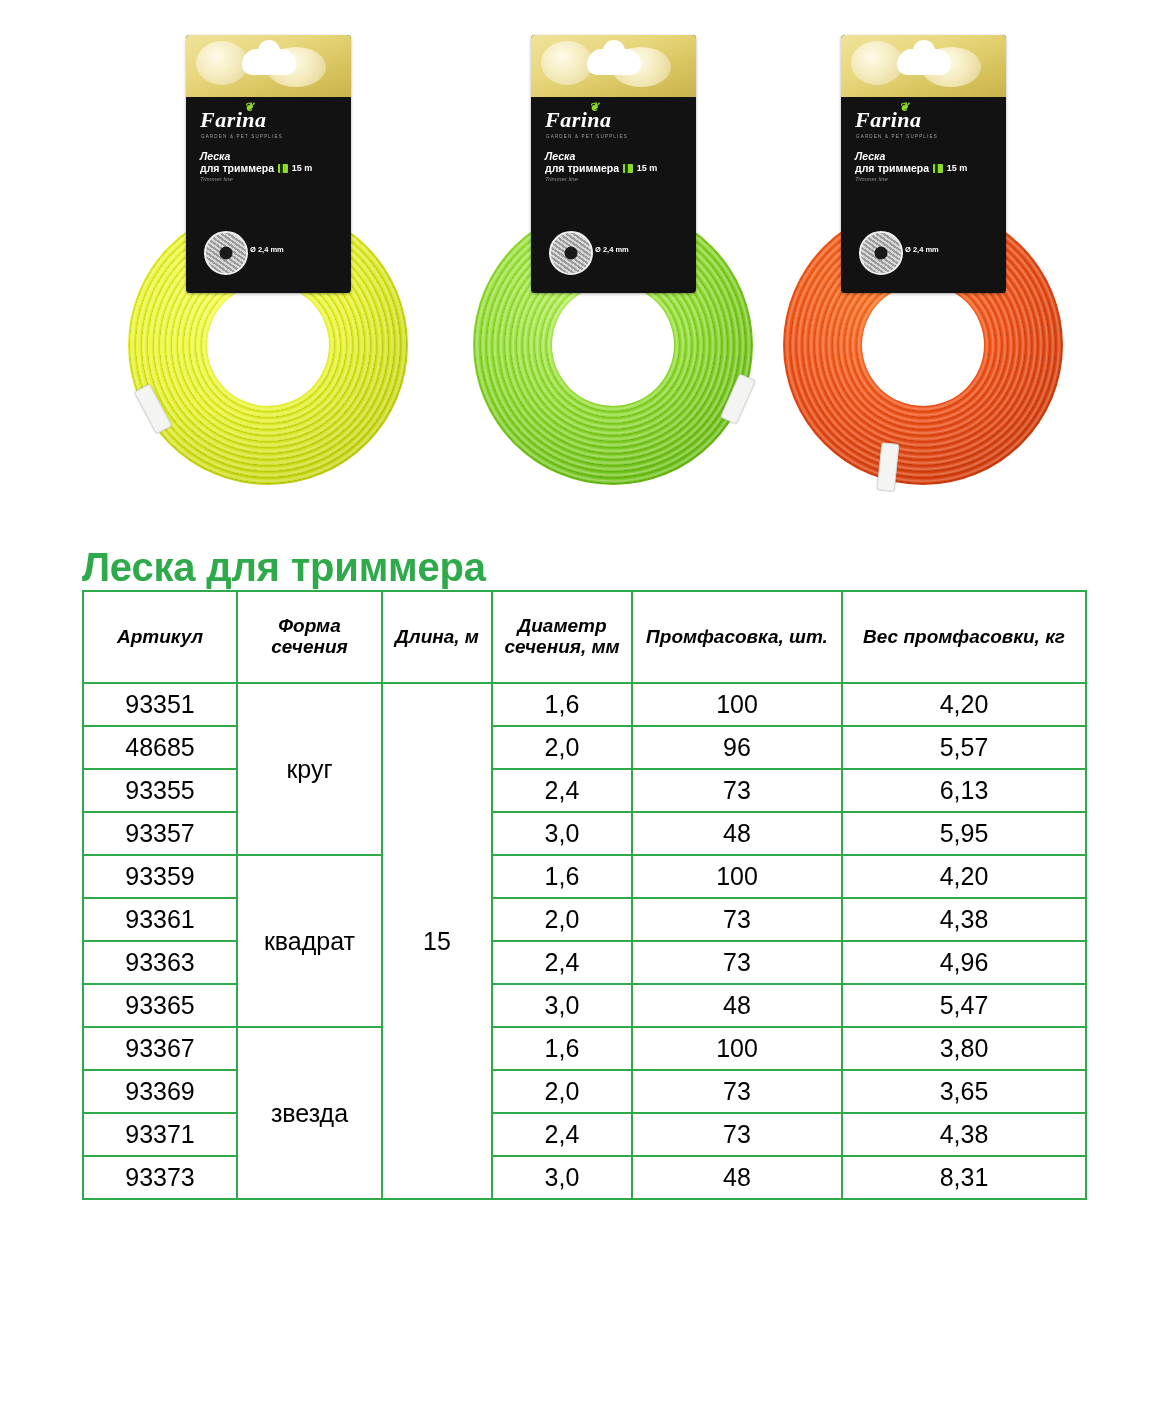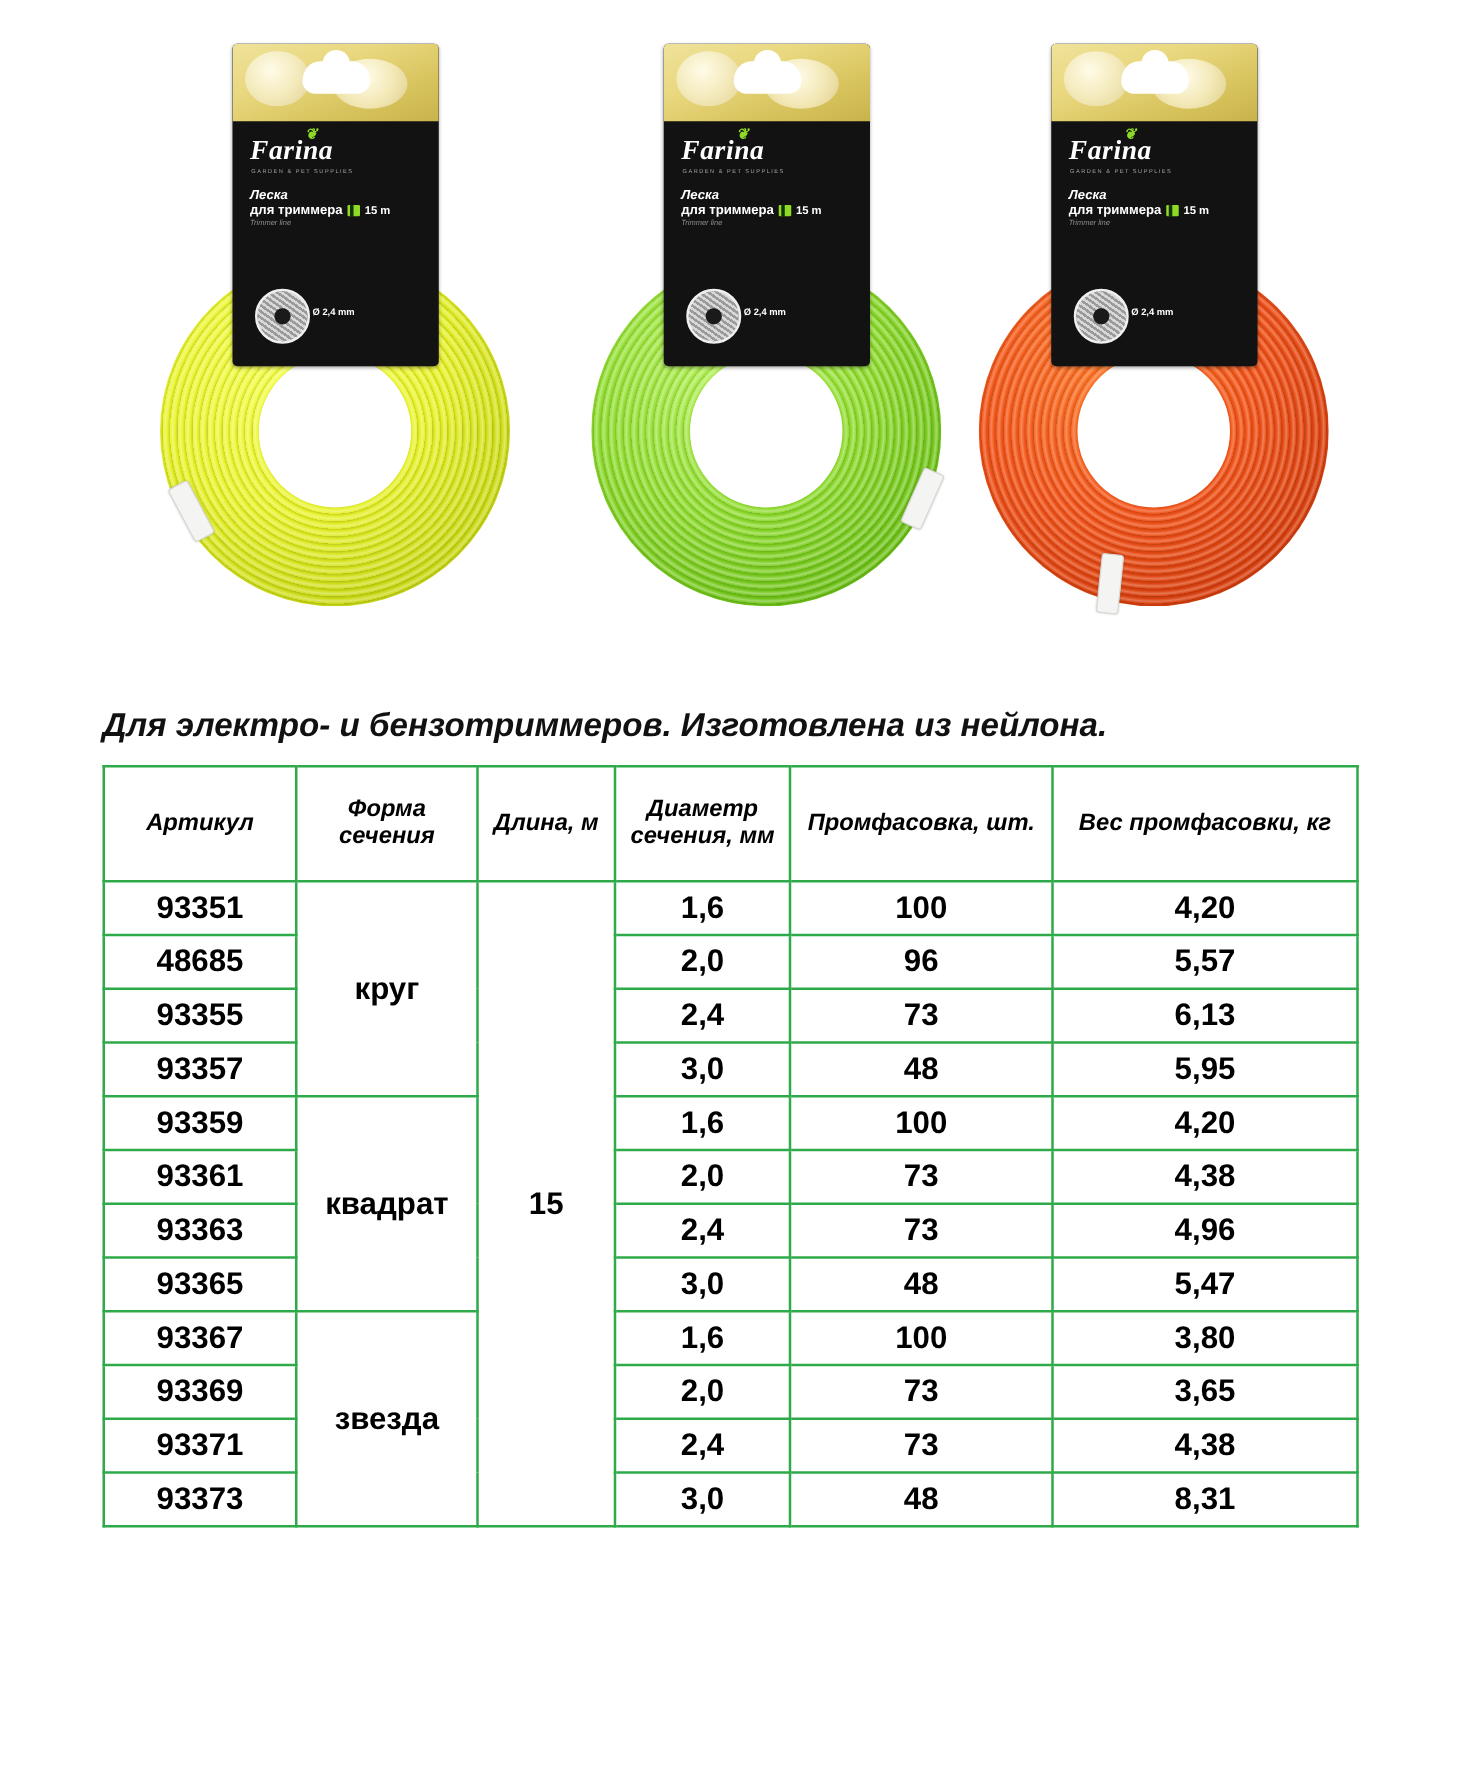--- a/index.html
+++ b/index.html
@@ -258,21 +258,21 @@
   table.spec th {
     font-size: 19px;
     font-weight: bold;
     line-height: 1.08;
     padding: 6px 2px;
     height: 78px;
     font-style: italic;
   }
   table.spec td {
     font-size: 25px;
-    font-weight: bold;
+    font-weight: normal;
     height: 41px;
     padding: 0;
   }
   td.shape, td.length {
     font-size: 25px;
     font-weight: bold;
     margin-top: 39px;
   }
   col.c-art { width: 154px; }
   col.c-shape { width: 145px; }
@@ -357,21 +357,21 @@
       </div>
       <div class="card-line3">Trimmer line</div>
       <div class="spool-icon"></div>
       <div class="diam-label">Ø 2,4 mm</div>
     </div>
   </div>
 
 </div>
 
 <div class="content">
-  <div class="subtitle">Для электро- и бензотриммеров. Изготовлена из нейлона.</div>
+  <h1 class="title">Леска для триммера</h1>
 
   <table class="spec">
     <colgroup>
       <col class="c-art">
         <col class="c-shape">
         <col class="c-len">
       <col class="c-diam">
         <col class="c-pack">
         <col class="c-weight">
     </colgroup>

